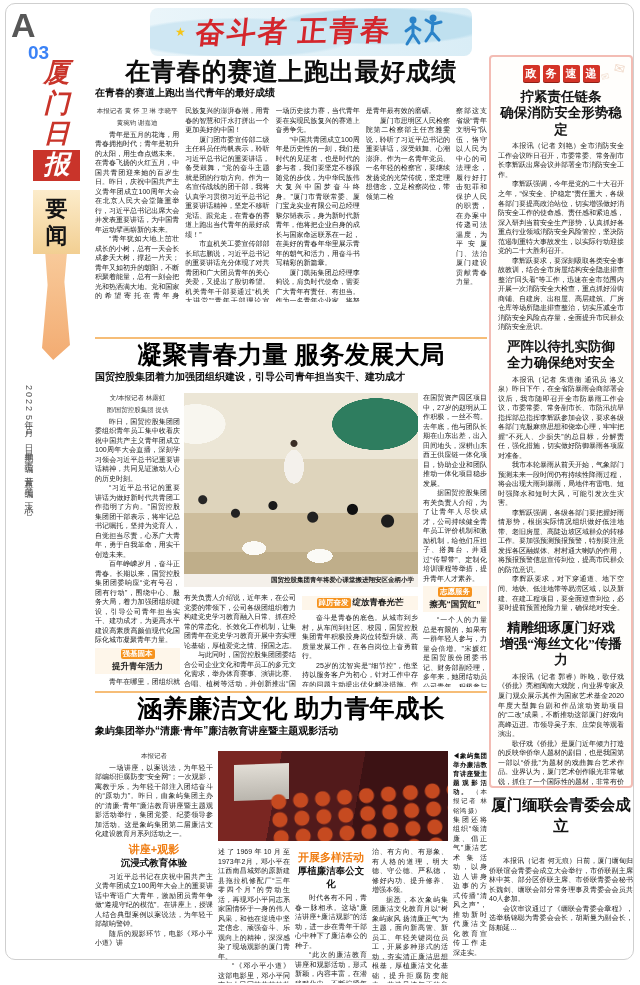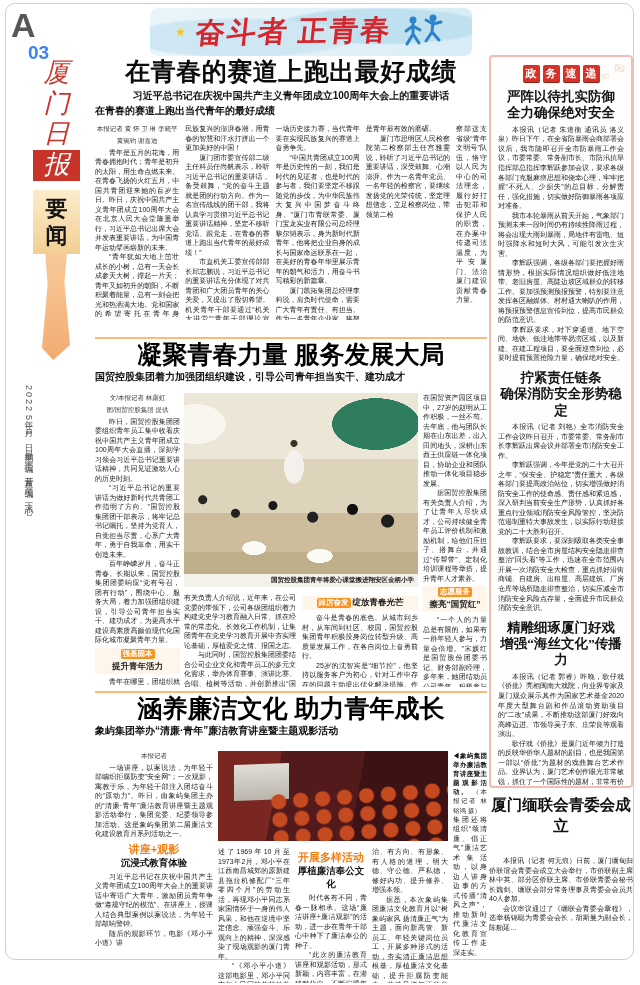--- a/index.html
+++ b/index.html
@@ -4,21 +4,21 @@
 <style>
   html,body{margin:0;padding:0;background:#fff;}
   #page{position:relative;width:640px;height:985px;background:#fff;overflow:hidden;
         font-family:"Liberation Sans",sans-serif;color:#222;}
   .frame{position:absolute;left:5px;top:3px;width:627px;height:955px;border:1px solid #cfcfcf;
          border-radius:10px;pointer-events:none;}
   
   .a-letter{position:absolute;left:11px;top:8px;font-size:34px;font-weight:700;color:#575757;line-height:1;}
   .a-num{position:absolute;left:28px;top:42px;font-size:19px;color:#3b82f6;font-weight:600;}
   .masthead{position:absolute;left:33px;top:58px;width:47px;text-align:center;
-            font-family:"Liberation Serif",serif;font-style:italic;font-weight:400;
+            font-family:"Liberation Serif",serif;font-style:italic;font-weight:700;
             font-size:26px;line-height:1.18;color:#c9342a;}
   .masthead .rev{display:block;background:#c9342a;color:#fff;font-style:italic;}
   .yaowen{position:absolute;left:33px;top:190px;width:47px;height:64px;z-index:2;
           background:linear-gradient(180deg,#fceccb,#f2cf92);display:flex;flex-direction:column;
           align-items:center;justify-content:center;font-size:22px;font-weight:800;color:#141414;line-height:1.25;}
   .ribbon{position:absolute;left:42px;top:210px;width:28px;height:150px;z-index:1;opacity:.95;
           background:linear-gradient(180deg,#fad4a6,#f2a76a);
           clip-path:polygon(0 0,100% 6%,80% 48%,100% 90%,40% 100%,0 92%,20% 50%);}
   .dateline{position:absolute;left:22px;top:385px;height:285px;writing-mode:vertical-rl;
             font-size:9px;color:#555;letter-spacing:2px;}
@@ -141,21 +141,20 @@
         <circle cx="12" cy="8" r="3.5" fill="#2b83c9" stroke="none"></circle>
         <path d="M12 12 L12 22 M12 14 L5 19 M12 14 L19 18 M12 22 L6 32 M12 22 L18 31"></path>
         <circle cx="32" cy="6" r="3.5" fill="#2b83c9" stroke="none"></circle>
         <path d="M32 10 L31 20 M32 12 L25 8 M32 12 L40 10 M31 20 L25 29 M31 20 L38 28"></path>
       </g>
     </svg>
   </div>
 
   <div class="top-art">
     <h1 class="headline">在青春的赛道上跑出最好成绩</h1>
-    <div class="deck1">习近平总书记在庆祝中国共产主义青年团成立100周年大会上的重要讲话</div>
     <div class="deck2">在青春的赛道上跑出当代青年的最好成绩</div>
     <div class="cols">
       <div class="c">
         <div class="byl">本报记者 黄 怀 卫 琳 李晓平</div>
         <div class="byl">黄琬钧 谢嘉迪</div>
         <p class="t">青年是五月的花海，用青春拥抱时代；青年是初升的太阳，用生命点燃未来。在青春飞扬的火红五月，中国共青团迎来她的百岁生日。昨日，庆祝中国共产主义青年团成立100周年大会在北京人民大会堂隆重举行，习近平总书记出席大会并发表重要讲话，为中国青年运动擘画崭新的未来。</p>
         <p class="t">“青年犹如大地上茁壮成长的小树，总有一天会长成参天大树，撑起一片天；青年又如初升的朝阳，不断积聚着能量，总有一刻会把光和热洒满大地。党和国家的希望寄托在青年身上！”总书记的殷殷嘱托，犹如春风唤醒绿叶，在我市广大青年党员干部中引发热烈反响。</p>
 
       </div>
       <div class="c">
@@ -265,39 +264,39 @@
     <span class="envdeco">✉</span>
     <span class="envdeco2">✉</span>
     <div class="badge">
       <span>政</span>
       <span>务</span>
       <span>速</span>
       <span>递</span>
     </div>
     <div>
       <div class="side-title">
+        <div>拧紧责任链条</div>
+        <div>确保消防安全形势稳定</div>
+      </div>
+      <p class="t">本报讯（记者 刘艳）全市消防安全工作会议昨日召开，市委常委、常务副市长李辉跃出席会议并部署全市消防安全工作。</p>
+      <p class="t">李辉跃强调，今年是党的二十大召开之年，“保安全、护稳定”责任重大，各级各部门要提高政治站位，切实增强做好消防安全工作的使命感、责任感和紧迫感，深入研判当前安全生产形势，认真抓好各重点行业领域消防安全风险管控，坚决防范遏制重特大事故发生，以实际行动迎接党的二十大胜利召开。</p>
+      <p class="t">李辉跃要求，要深刻吸取各类安全事故教训，结合全市房屋结构安全隐患排查整治“回头看”等工作，迅速在全市范围内开展一次消防安全大检查，重点抓好沿街商铺、自建房、出租屋、高层建筑、厂房仓库等场所隐患排查整治，切实压减全市消防安全风险点存量，全面提升市民群众消防安全意识。</p>
+    </div>
+    <div>
+      <div class="side-title">
         <div>严阵以待扎实防御</div>
         <div>全力确保绝对安全</div>
       </div>
       <p class="t">本报讯（记者 朱道衡 通讯员 洛义泉）昨日下午，在全省防暴雨会商部署会议后，我市随即召开全市防暴雨工作会议，市委常委、常务副市长、市防汛抗旱指挥部总指挥李辉跃参加会议，要求各级各部门克服麻痹思想和侥幸心理，牢牢把握“不死人、少损失”的总目标，分解责任，强化措施，切实做好防御暴雨各项应对准备。</p>
       <p class="t">我市本轮暴雨从前天开始，气象部门预测未来一段时间仍有持续性降雨过程，将会出现大雨到暴雨，局地伴有雷电、短时强降水和短时大风，可能引发次生灾害。</p>
       <p class="t">李辉跃强调，各级各部门要把握好雨情形势，根据实际情况组织做好低洼地带、老旧房屋、高陡边坡区域群众的转移工作。要加强预测预报预警，特别要注意发挥各区融媒体、村村通大喇叭的作用，将预报预警信息宣传到位，提高市民群众的防范意识。</p>
       <p class="t">李辉跃要求，对下穿通道、地下空间、地铁、低洼地带等易涝区域，以及新建、在建工程项目，要全面巡查到位，必要时提前预置抢险力量，确保绝对安全。</p>
     </div>
     <div>
       <div class="side-title">
-        <div>拧紧责任链条</div>
-        <div>确保消防安全形势稳定</div>
-      </div>
-      <p class="t">本报讯（记者 刘艳）全市消防安全工作会议昨日召开，市委常委、常务副市长李辉跃出席会议并部署全市消防安全工作。</p>
-      <p class="t">李辉跃强调，今年是党的二十大召开之年，“保安全、护稳定”责任重大，各级各部门要提高政治站位，切实增强做好消防安全工作的使命感、责任感和紧迫感，深入研判当前安全生产形势，认真抓好各重点行业领域消防安全风险管控，坚决防范遏制重特大事故发生，以实际行动迎接党的二十大胜利召开。</p>
-      <p class="t">李辉跃要求，要深刻吸取各类安全事故教训，结合全市房屋结构安全隐患排查整治“回头看”等工作，迅速在全市范围内开展一次消防安全大检查，重点抓好沿街商铺、自建房、出租屋、高层建筑、厂房仓库等场所隐患排查整治，切实压减全市消防安全风险点存量，全面提升市民群众消防安全意识。</p>
-    </div>
-    <div>
-      <div class="side-title">
         <div>精雕细琢厦门好戏</div>
         <div>增强“海丝文化”传播力</div>
       </div>
       <p class="t">本报讯（记者 郭睿）昨晚，歌仔戏《侨批》亮相闽南大戏院，向业界专家及厦门观众展示其作为国家艺术基金2020年度大型舞台剧和作品滚动资助项目的“二改”成果，不断推动这部厦门好戏向高峰迈进。市领导吴子东、庄荣良等观看演出。</p>
       <p class="t">歌仔戏《侨批》是厦门近年倾力打造的反映华侨华人题材的剧目，也是我国第一部以“侨批”为题材的戏曲舞台艺术作品。业界认为，厦门艺术创作眼光非常敏锐，抓住了一个国际性的题材，非常有价值。</p>
 
     </div>
   </div>
 
   <div class="mianlian">

